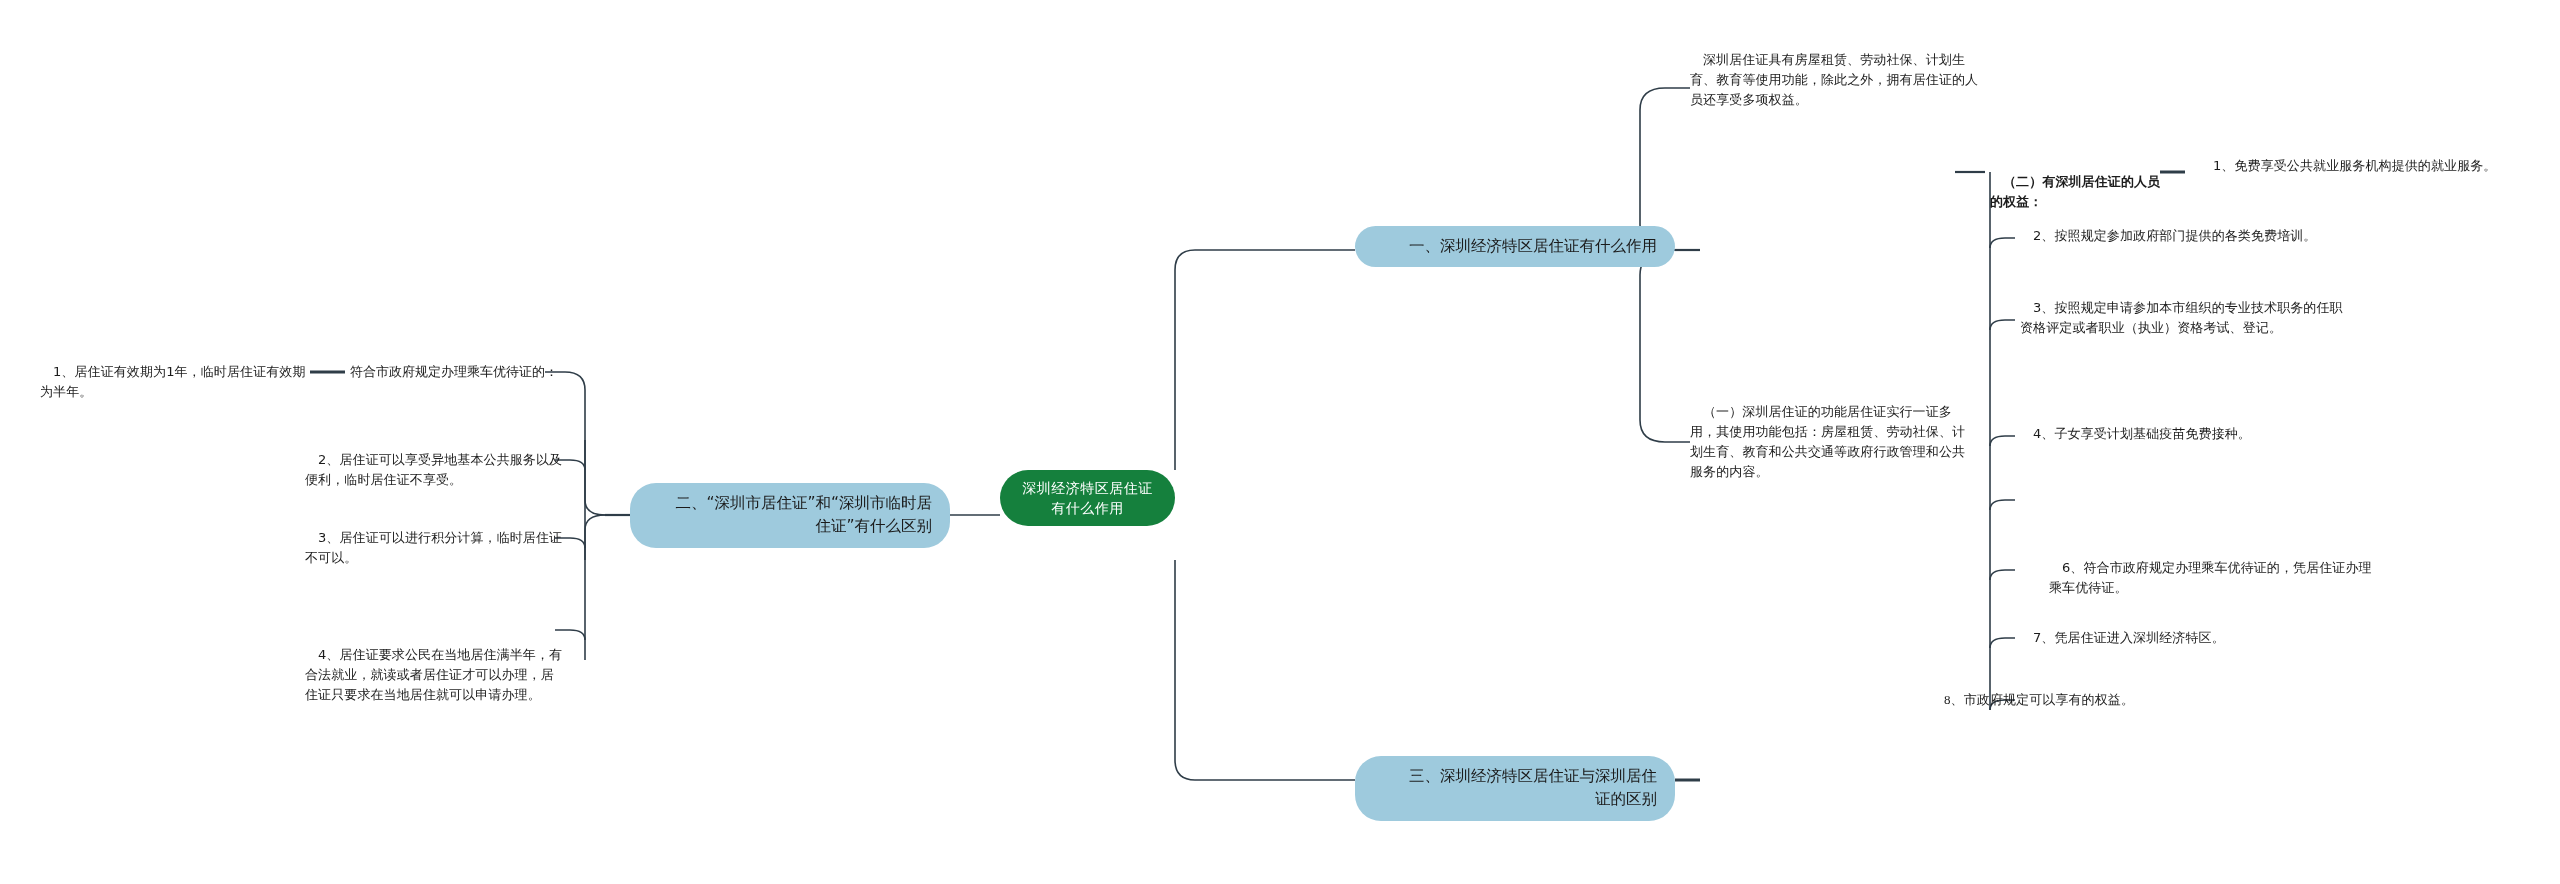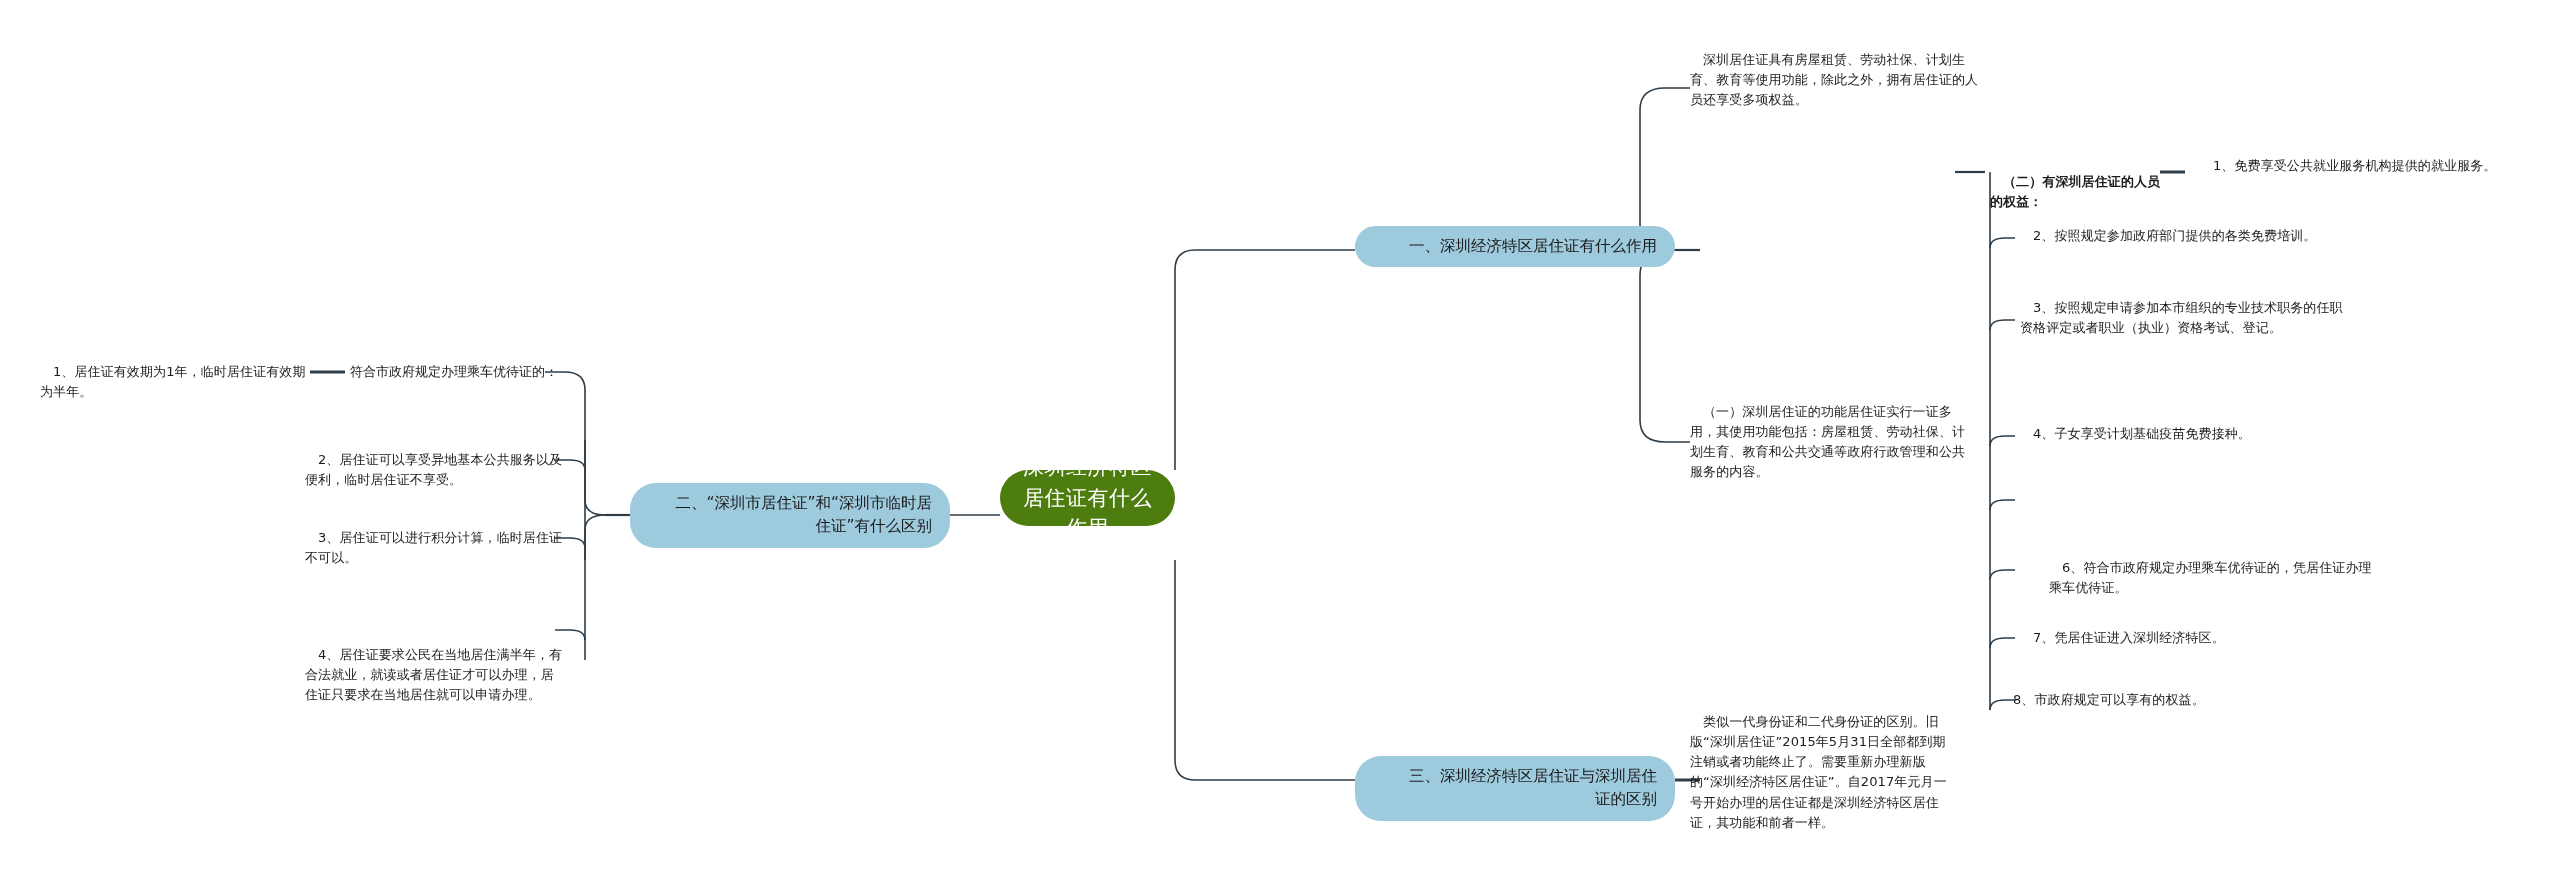--- a/index.html
+++ b/index.html
@@ -24,24 +24,24 @@
   }
   .node {
     position: absolute;
     display: flex;
     align-items: center;
     justify-content: center;
     text-align: right;
     line-height: 1.45;
   }
   .root-node {
-    background: #4d7c0f;
+    background: #15803d;
     color: #ffffff;
     border-radius: 34px;
-    font-size: 21px;
+    font-size: 14px;
     padding: 10px 22px;
     text-align: center;
     letter-spacing: 0.5px;
   }
   .branch-node {
     background: #9ecadd;
     color: #1b1b1b;
     border-radius: 26px;
     font-size: 15.5px;
     padding: 9px 18px;
@@ -144,21 +144,21 @@
   </div>
   <div class="leaf" style="left:2020px; top:424px; width:330px;">
     <span>4、子女享受计划基础疫苗免费接种。</span>
   </div>
   <div class="leaf" style="left:2020px; top:558px; width:330px;margin-left:29px;">
     <span>6、符合市政府规定办理乘车优待证的，凭居住证办理乘车优待证。</span>
   </div>
   <div class="leaf" style="left:2020px; top:628px; width:330px;">
     <span>7、凭居住证进入深圳经济特区。</span>
   </div>
-  <div class="leaf" style="left:2000px; top:690px; width:330px;">
+  <div class="leaf" style="left:1931px; top:690px; width:330px;font-family:Liberation Serif, serif;">
     <span>8、市政府规定可以享有的权益。</span>
   </div>
 
   <div class="node branch-node" style="left:630px; top:483px; width:320px;">
     <span>二、“深圳市居住证”和“深圳市临时居住证”有什么区别</span>
   </div>
 
   <div class="mid" style="left:350px; top:362px; width:260px;">
     <span>符合市政府规定办理乘车优待证的：</span>
   </div>
@@ -173,17 +173,14 @@
     <span>3、居住证可以进行积分计算，临时居住证不可以。</span>
   </div>
   <div class="leaf" style="left:305px; top:600px; width:258px;margin-top:45px;">
     <span>4、居住证要求公民在当地居住满半年，有合法就业，就读或者居住证才可以办理，居住证只要求在当地居住就可以申请办理。</span>
   </div>
 
   <div class="node branch-node" style="left:1355px; top:756px; width:320px;">
     <span>三、深圳经济特区居住证与深圳居住证的区别</span>
   </div>
 
-  <div class="leaf" style="left:1690px; top:712px; width:268px;">
-    <span>类似一代身份证和二代身份证的区别。旧版“深圳居住证”2015年5月31日全部都到期注销或者功能终止了。需要重新办理新版的“深圳经济特区居住证”。自2017年元月一号开始办理的居住证都是深圳经济特区居住证，其功能和前者一样。</span>
-  </div>
 
 </div>
 
 </body></html>

